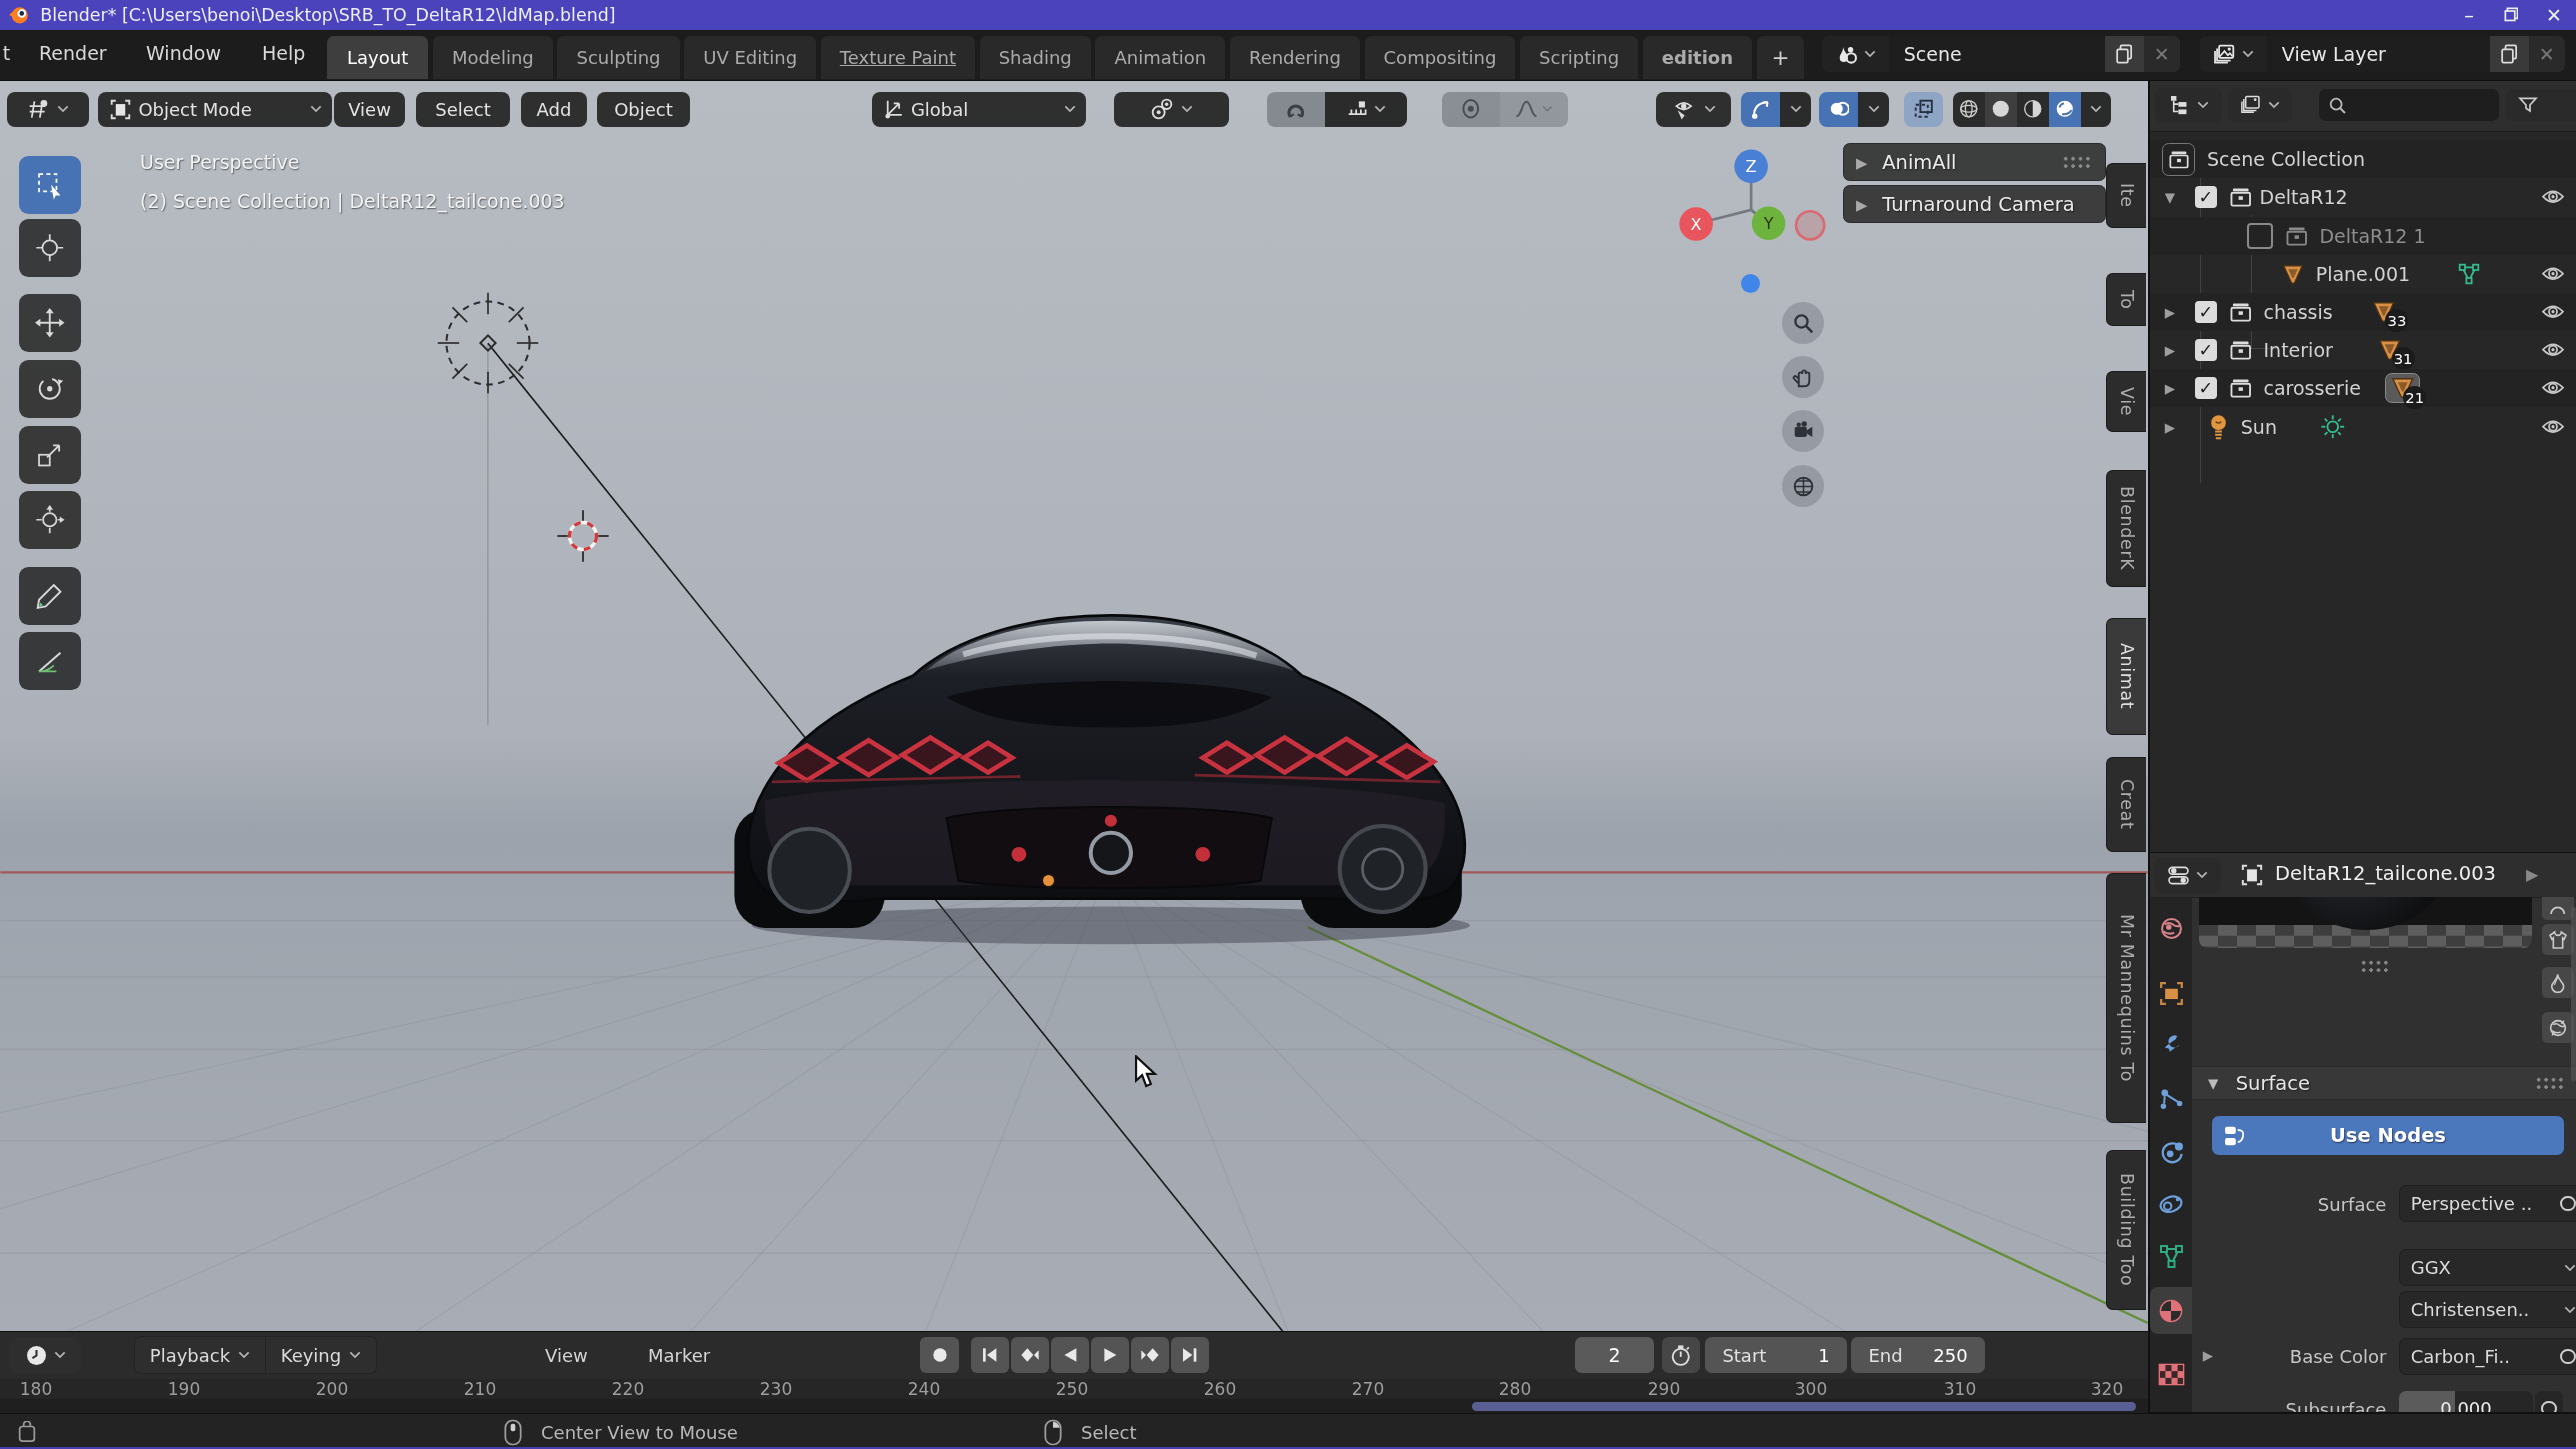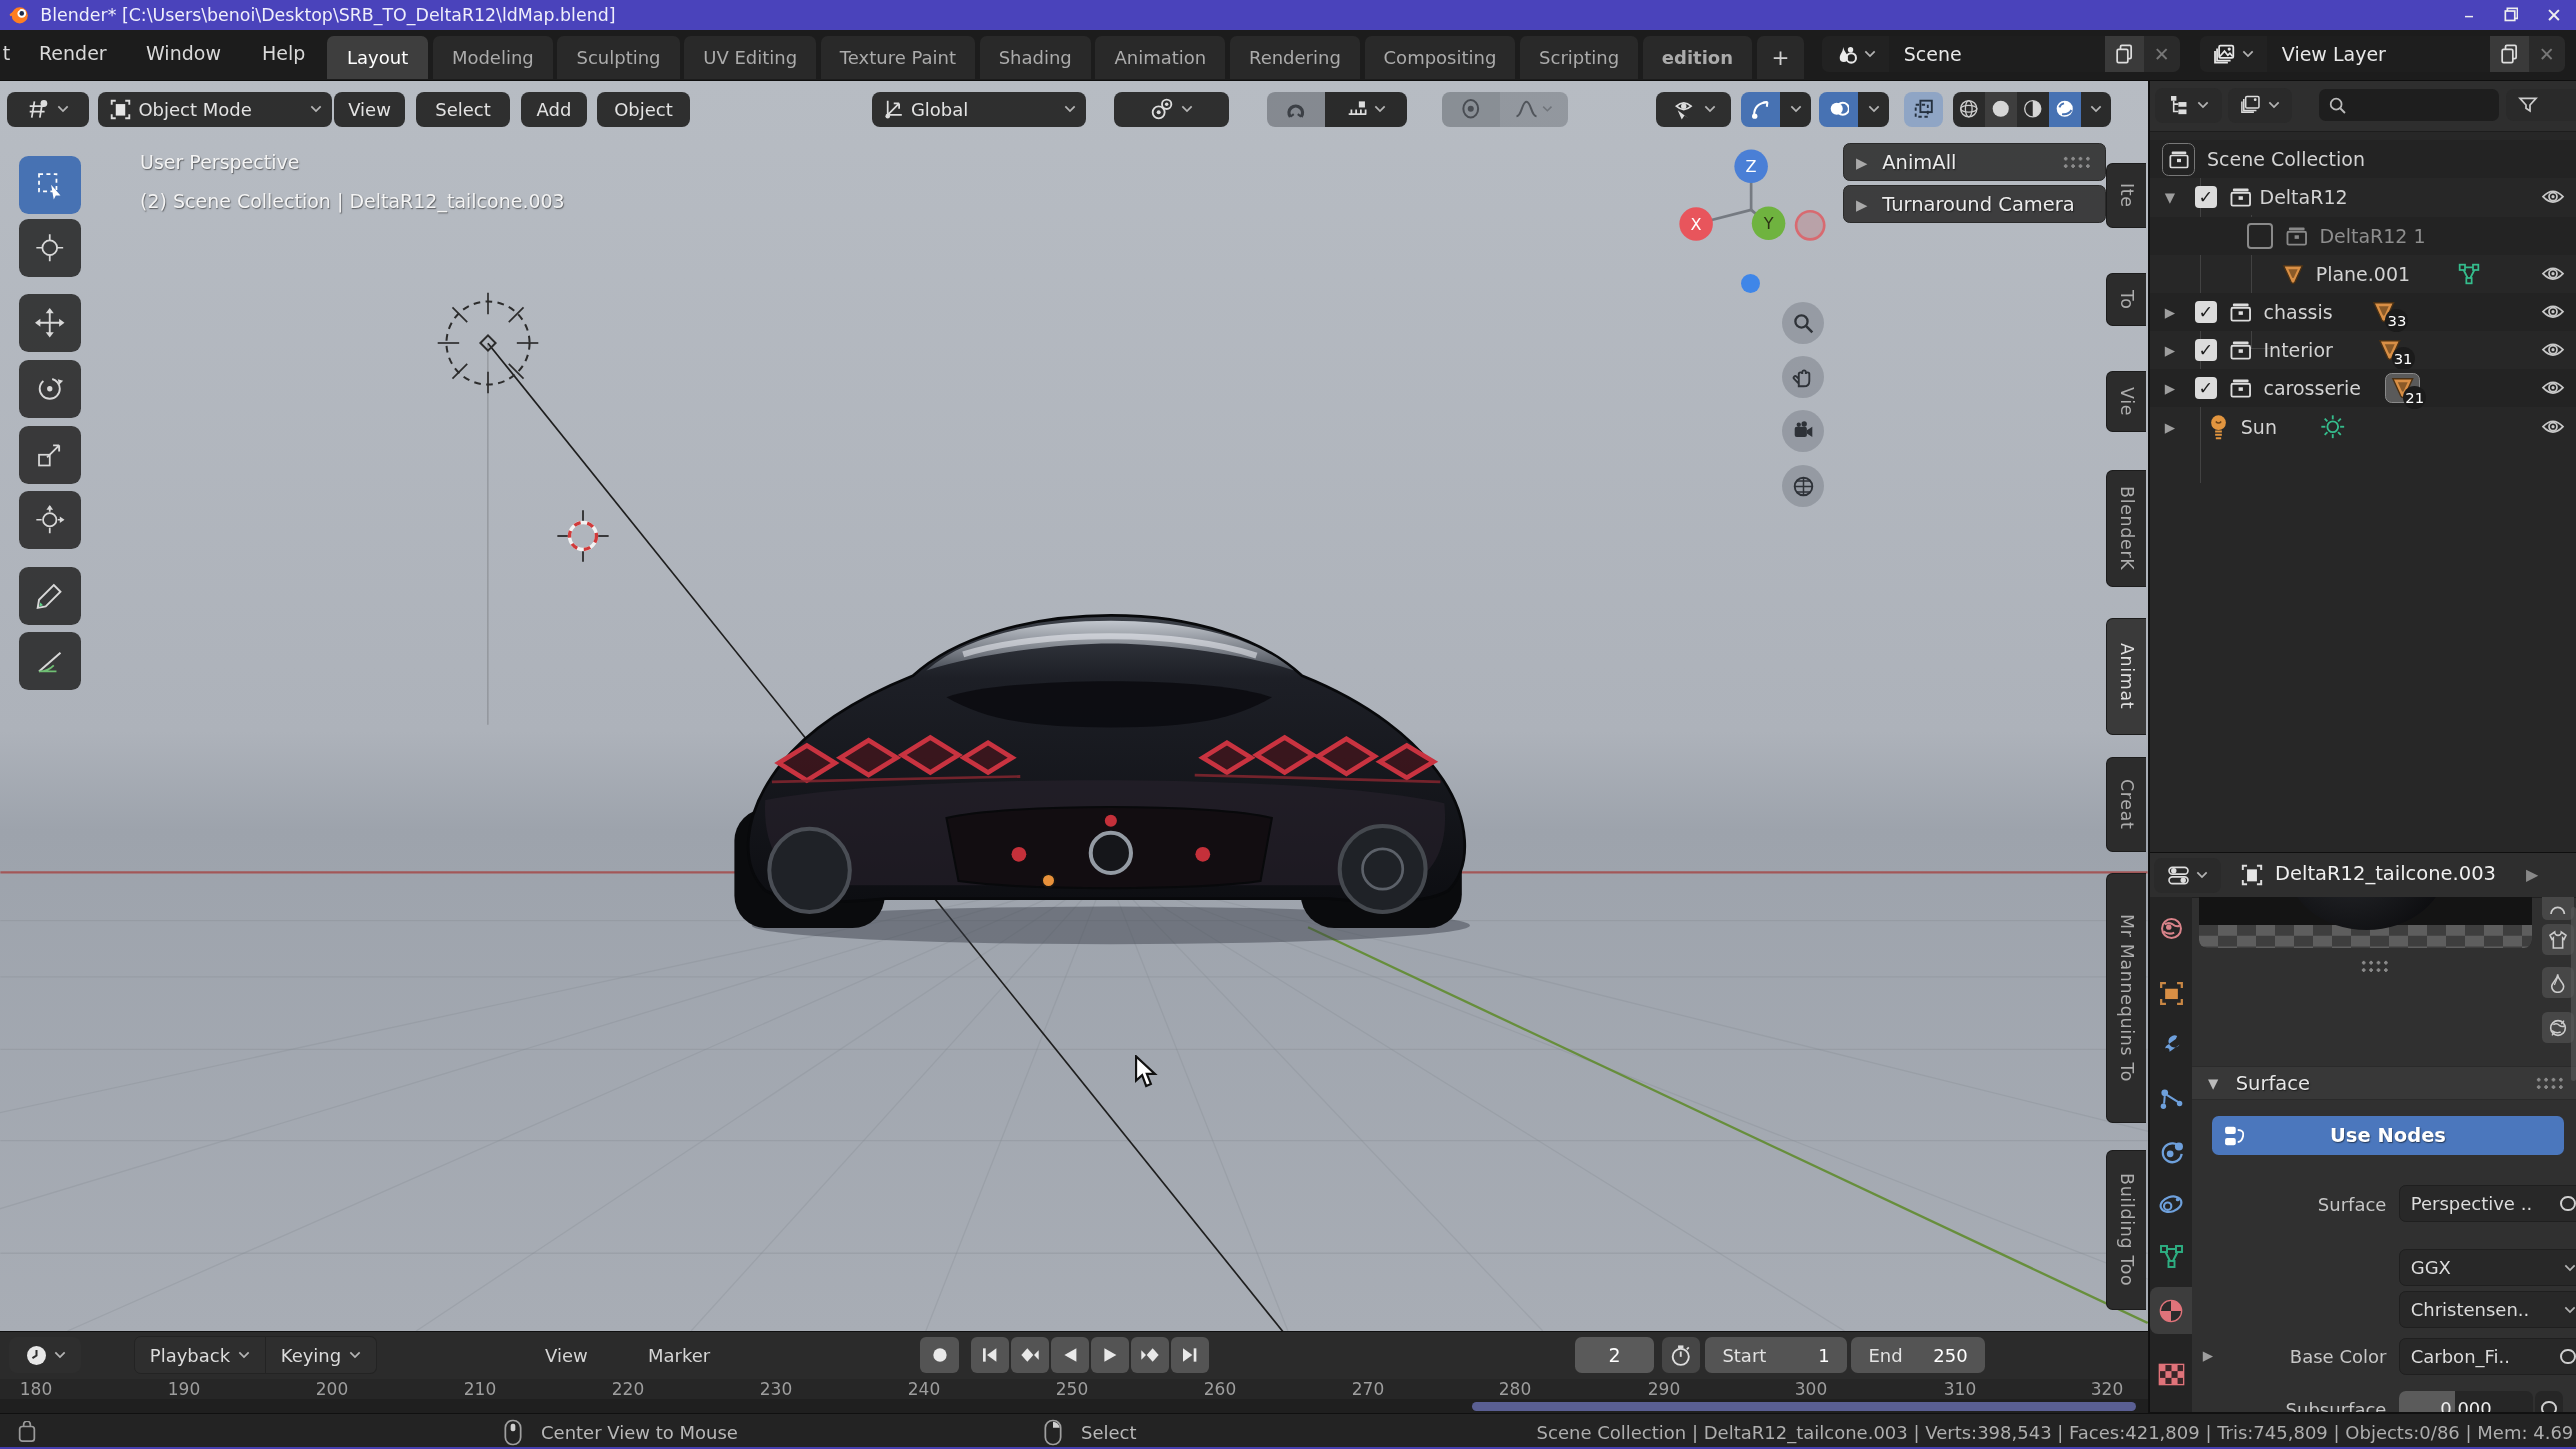--- a/index.html
+++ b/index.html
@@ -57,21 +57,21 @@
   <span style="position:absolute;left:2.7px;top:12px;font-size:19px;color:#d9d9d9;">t</span>
   <span style="position:absolute;left:39px;top:12px;font-size:19px;color:#d9d9d9;">Render</span>
   <span style="position:absolute;left:146px;top:12px;font-size:19px;color:#d9d9d9;">Window</span>
   <span style="position:absolute;left:262px;top:12px;font-size:19px;color:#d9d9d9;">Help</span>
 
   <div class="row" style="position:absolute;left:327px;top:6.7px;height:43px;gap:4.7px;">
     <div style="background:#3e3e3e;color:#fff;border-radius:6.7px 6.7px 0 0;padding:0 20px;height:43px;display:flex;align-items:center;font-size:18px;">Layout</div>
     <div style="background:#292929;color:#ababab;border-radius:6.7px 6.7px 0 0;padding:0 19px;height:43px;display:flex;align-items:center;font-size:18px;">Modeling</div>
     <div style="background:#292929;color:#ababab;border-radius:6.7px 6.7px 0 0;padding:0 19px;height:43px;display:flex;align-items:center;font-size:18px;">Sculpting</div>
     <div style="background:#292929;color:#ababab;border-radius:6.7px 6.7px 0 0;padding:0 19px;height:43px;display:flex;align-items:center;font-size:18px;">UV Editing</div>
-    <div style="background:#292929;color:#ababab;border-radius:6.7px 6.7px 0 0;padding:0 19px;height:43px;display:flex;align-items:center;font-size:18px;">Texture Paint</div>
+    <div style="background:#292929;color:#ababab;border-radius:6.7px 6.7px 0 0;padding:0 19px;height:43px;display:flex;align-items:center;font-size:18px;text-decoration:underline;">Texture Paint</div>
     <div style="background:#292929;color:#ababab;border-radius:6.7px 6.7px 0 0;padding:0 19px;height:43px;display:flex;align-items:center;font-size:18px;">Shading</div>
     <div style="background:#292929;color:#ababab;border-radius:6.7px 6.7px 0 0;padding:0 19px;height:43px;display:flex;align-items:center;font-size:18px;">Animation</div>
     <div style="background:#292929;color:#ababab;border-radius:6.7px 6.7px 0 0;padding:0 19px;height:43px;display:flex;align-items:center;font-size:18px;">Rendering</div>
     <div style="background:#292929;color:#ababab;border-radius:6.7px 6.7px 0 0;padding:0 19px;height:43px;display:flex;align-items:center;font-size:18px;">Compositing</div>
     <div style="background:#292929;color:#ababab;border-radius:6.7px 6.7px 0 0;padding:0 19px;height:43px;display:flex;align-items:center;font-size:18px;">Scripting</div>
     <div style="background:#292929;color:#ababab;border-radius:6.7px 6.7px 0 0;padding:0 19px;height:43px;display:flex;align-items:center;font-size:18px;font-weight:bold;">edition</div>
     <div style="background:#292929;color:#cfcfcf;border-radius:6.7px 6.7px 0 0;padding:0 14.8px;height:43px;display:flex;align-items:center;font-size:21.5px;">+</div>
   </div>
 
   <div class="row" style="position:absolute;left:1822px;top:6.7px;height:36px;align-items:center;">
@@ -1023,16 +1023,15 @@
       </svg>
   </span>
   <span style="position:absolute;left:541px;top:8px;font-size:18px;color:#b8b8b8;">Center View to Mouse</span>
   <span style="position:absolute;left:1044px;top:4.7px;">
     <svg width="18" height="27" viewBox="0 0 27 40">
         <rect x="2" y="2" width="23" height="36" rx="11" fill="none" stroke="#9f9f9f" stroke-width="2.6"></rect>
         <path d="M13.5 4 a10 10 0 0 1 10 9 H13.5Z" fill="#cfcfcf"></path>
       </svg>
   </span>
   <span style="position:absolute;left:1081px;top:8px;font-size:18px;color:#b8b8b8;">Select</span>
-  <span style="position:absolute;right:2.7px;top:8px;font-size:18px;color:#aeaeae;white-space:nowrap;">Scene Collection | DeltaR12_tailcone.003 | Verts:398,543 | Faces:421,809 | Tris:745,809 | Objects:0/86 | Mem: 4.69</span>
 </div>
 <div class="abs" style="left:0;top:1447px;width:2576px;height:2px;background:#453db0;"></div>
 
 
 </body></html>

